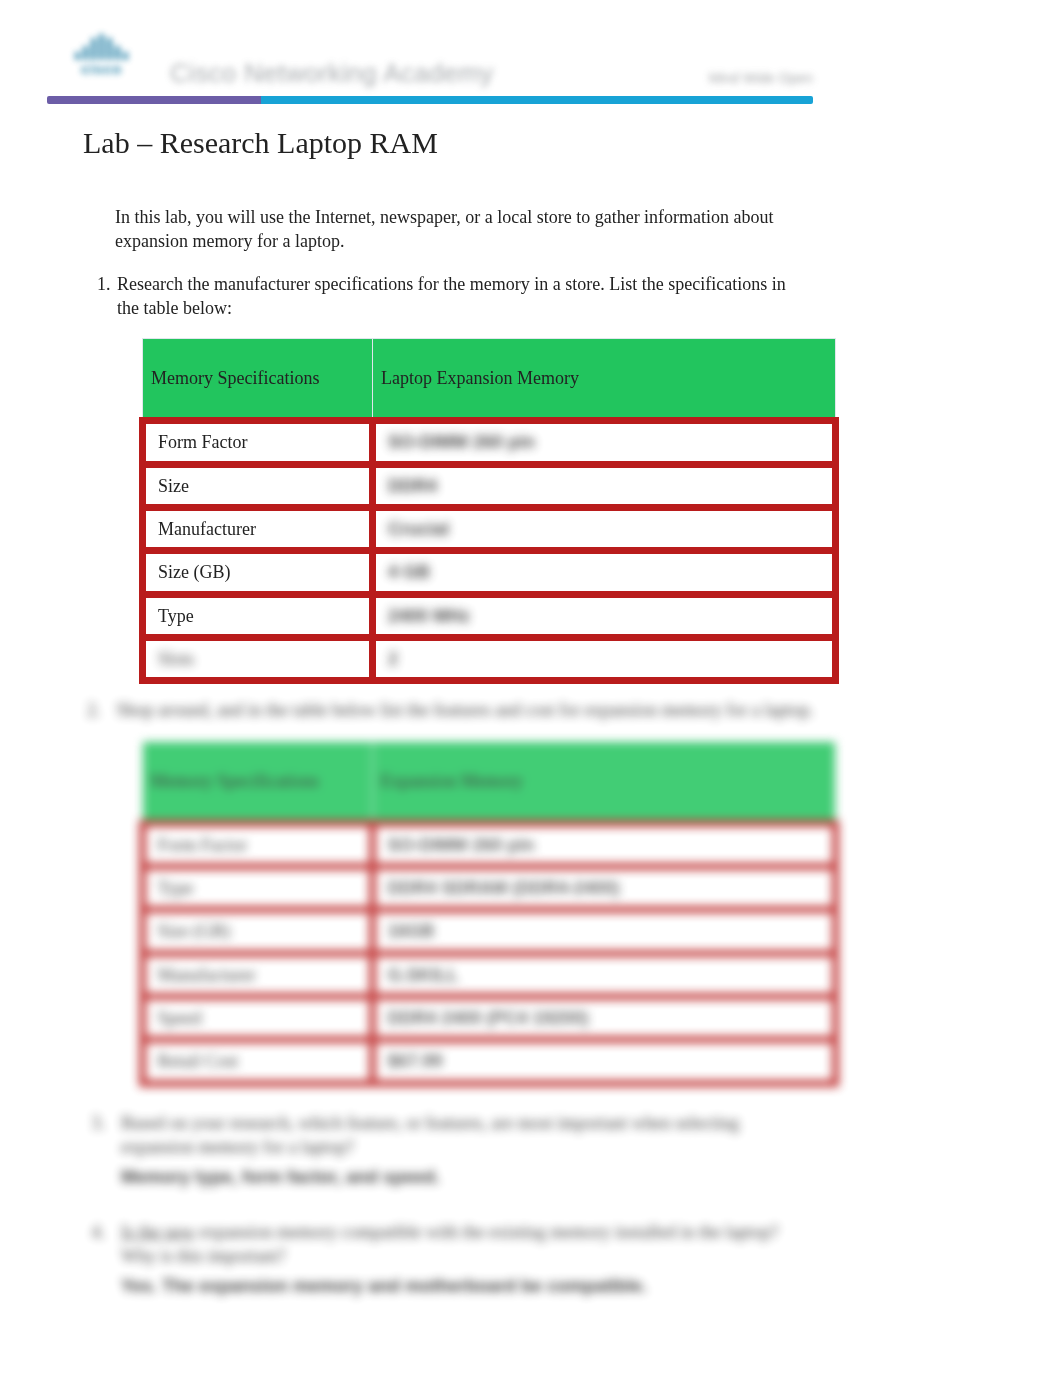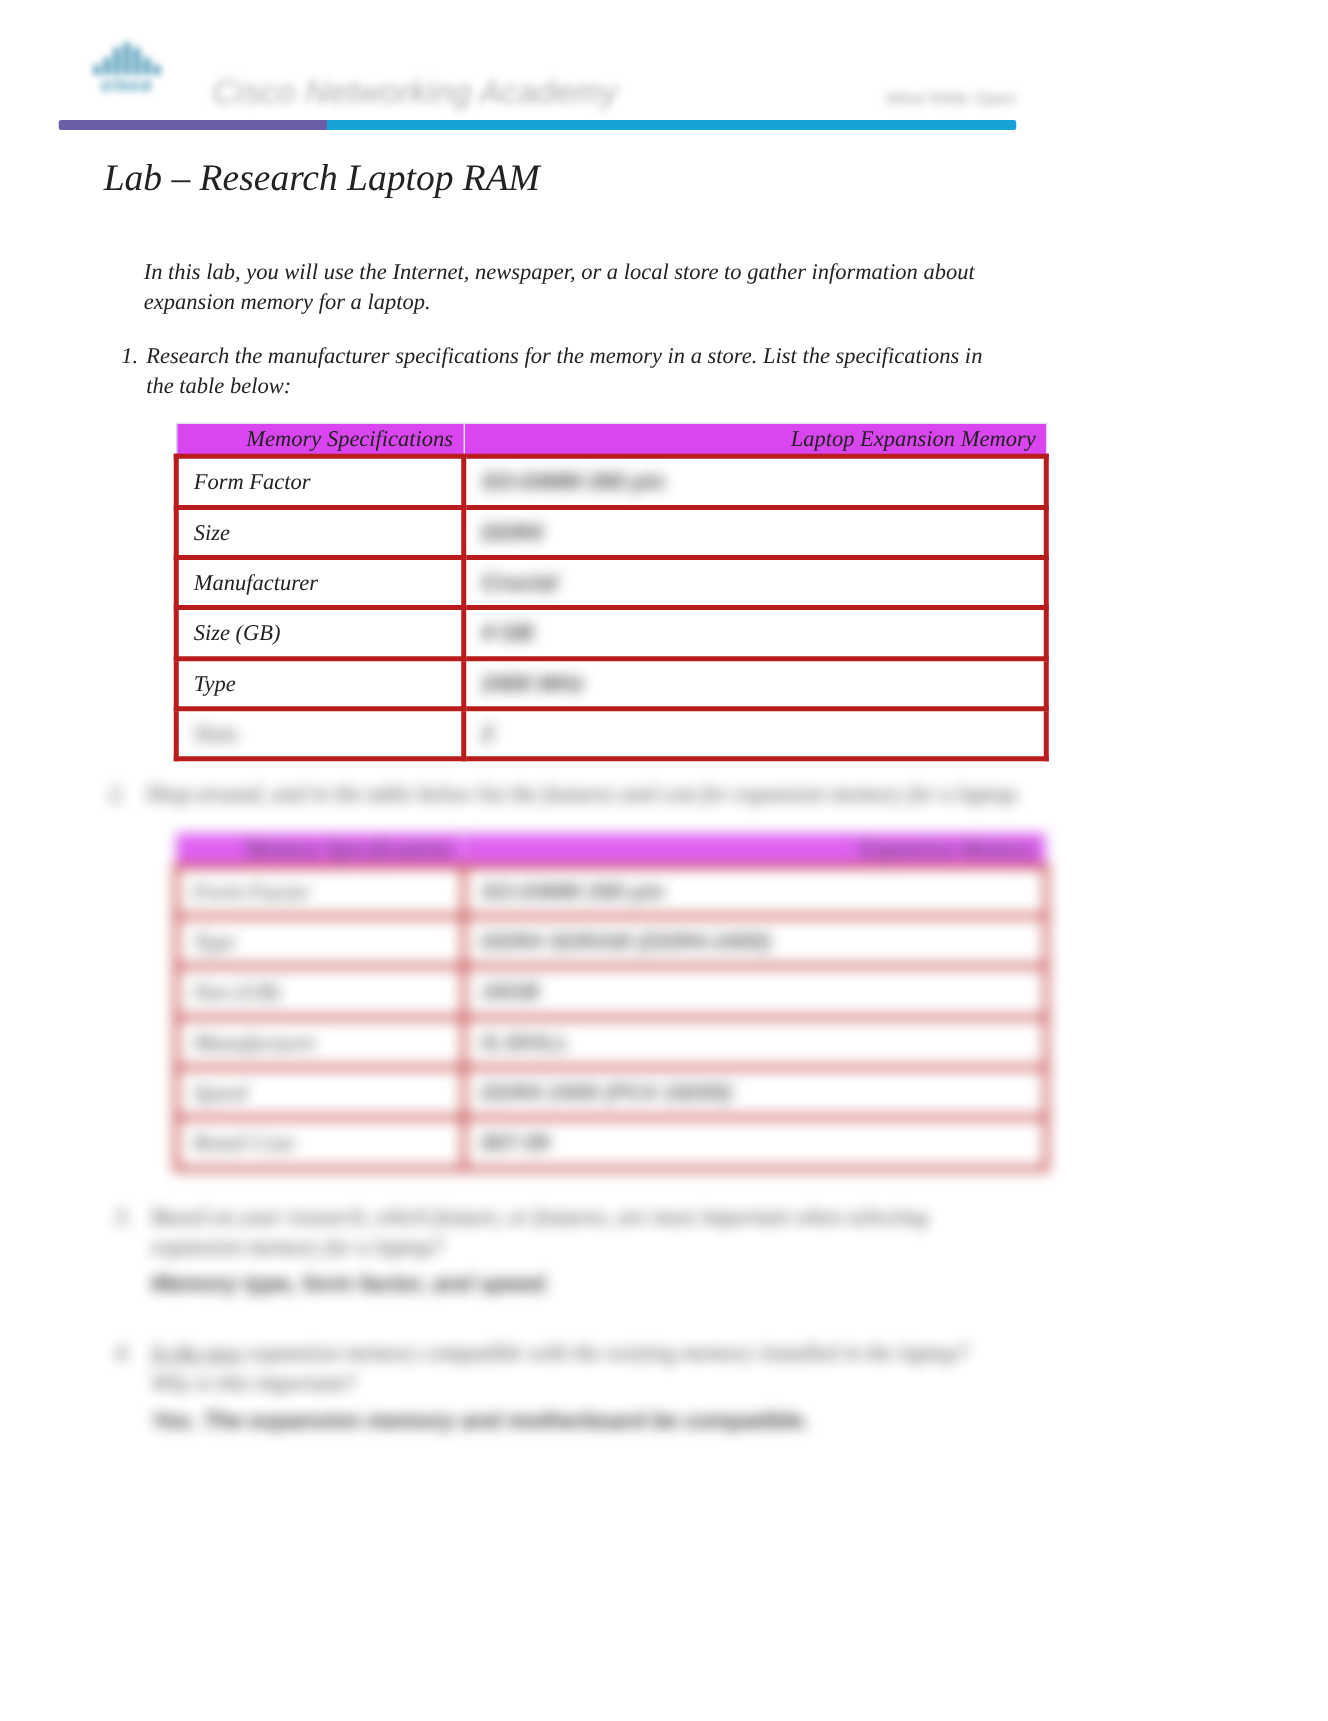--- a/index.html
+++ b/index.html
@@ -1,17 +1,17 @@
 <!DOCTYPE html>
 <html><head>
   <meta charset="utf-8">
   <style>
     * { box-sizing: border-box; margin: 0; padding: 0; }
     html, body { width: 1062px; height: 1377px; background: #fff; font-family: "Times New Roman", Times, serif; color: #222; }
-    .page { position: relative; width: 903px; padding: 30px 90px 40px 55px; font-style: italic; }
+    .page { position: relative; width: 903px; padding: 30px 90px 40px 55px; }
 
     
     .header-band { position: relative; width: 100%; height: 70px; }
     .logo-area { position: absolute; left: 4px; top: 2px; width: 85px; height: 52px; }
     .logo-bars { display: flex; gap: 3px; justify-content: center; align-items: flex-end; height: 28px; filter: blur(3px); opacity: .8; }
     .logo-bars span { display: block; width: 5px; background: #1f7ea5; border-radius: 1px; }
     .logo-bars span:nth-child(1){height:8px}
     .logo-bars span:nth-child(2){height:14px}
     .logo-bars span:nth-child(3){height:22px}
     .logo-bars span:nth-child(4){height:26px}
@@ -32,23 +32,23 @@
     .content { margin-left: 60px; margin-right: 20px; font-size: 18px; line-height: 1.35; }
     .intro { margin-bottom: 18px; max-width: 760px; margin-top: 45px; }
 
     ol.steps { list-style: decimal; margin-left: -28px; padding-left: 28px; }
     ol.steps > li { margin-bottom: 14px; padding-left: 2px; }
     ol.steps > li::marker { font-size: 18px; }
     .step-text { max-width: 770px; }
 
     
     .spec-table { width: 700px; margin: 18px 0 10px 22px; border-collapse: collapse; font-size: 18px; }
-    .spec-table th { background: #d946ef; font-weight: 400; text-align: right; padding: 0 8px; border: 1px solid #e0e6ec; }
+    .spec-table th { background: #22c55e; font-weight: 400; text-align: left; padding: 27px 8px; border: 1px solid #e0e6ec; }
     .spec-table th:first-child { width: 230px; }
-    .spec-table td { border: 4px solid #b91c1c; padding: 6px 12px; height: 30px; vertical-align: middle; }
+    .spec-table td { border: 7px solid #b91c1c; padding: 6px 12px; height: 30px; vertical-align: middle; }
     .spec-table tbody tr td:first-child { padding-left: 12px; }
     .ans { font-family: Arial, Helvetica, sans-serif; font-weight: 700; color:#2d2d2d; filter: blur(5px); opacity:.85; white-space: nowrap; }
 
     
     .blurred { filter: blur(5px); opacity:.85; }
     .blurred-mild { filter: blur(5px); opacity:.85; }
 
     .answer-line { font-family: Arial, Helvetica, sans-serif; font-weight: 700; filter: blur(5px); opacity:.85; margin-top:6px; }
 
     

